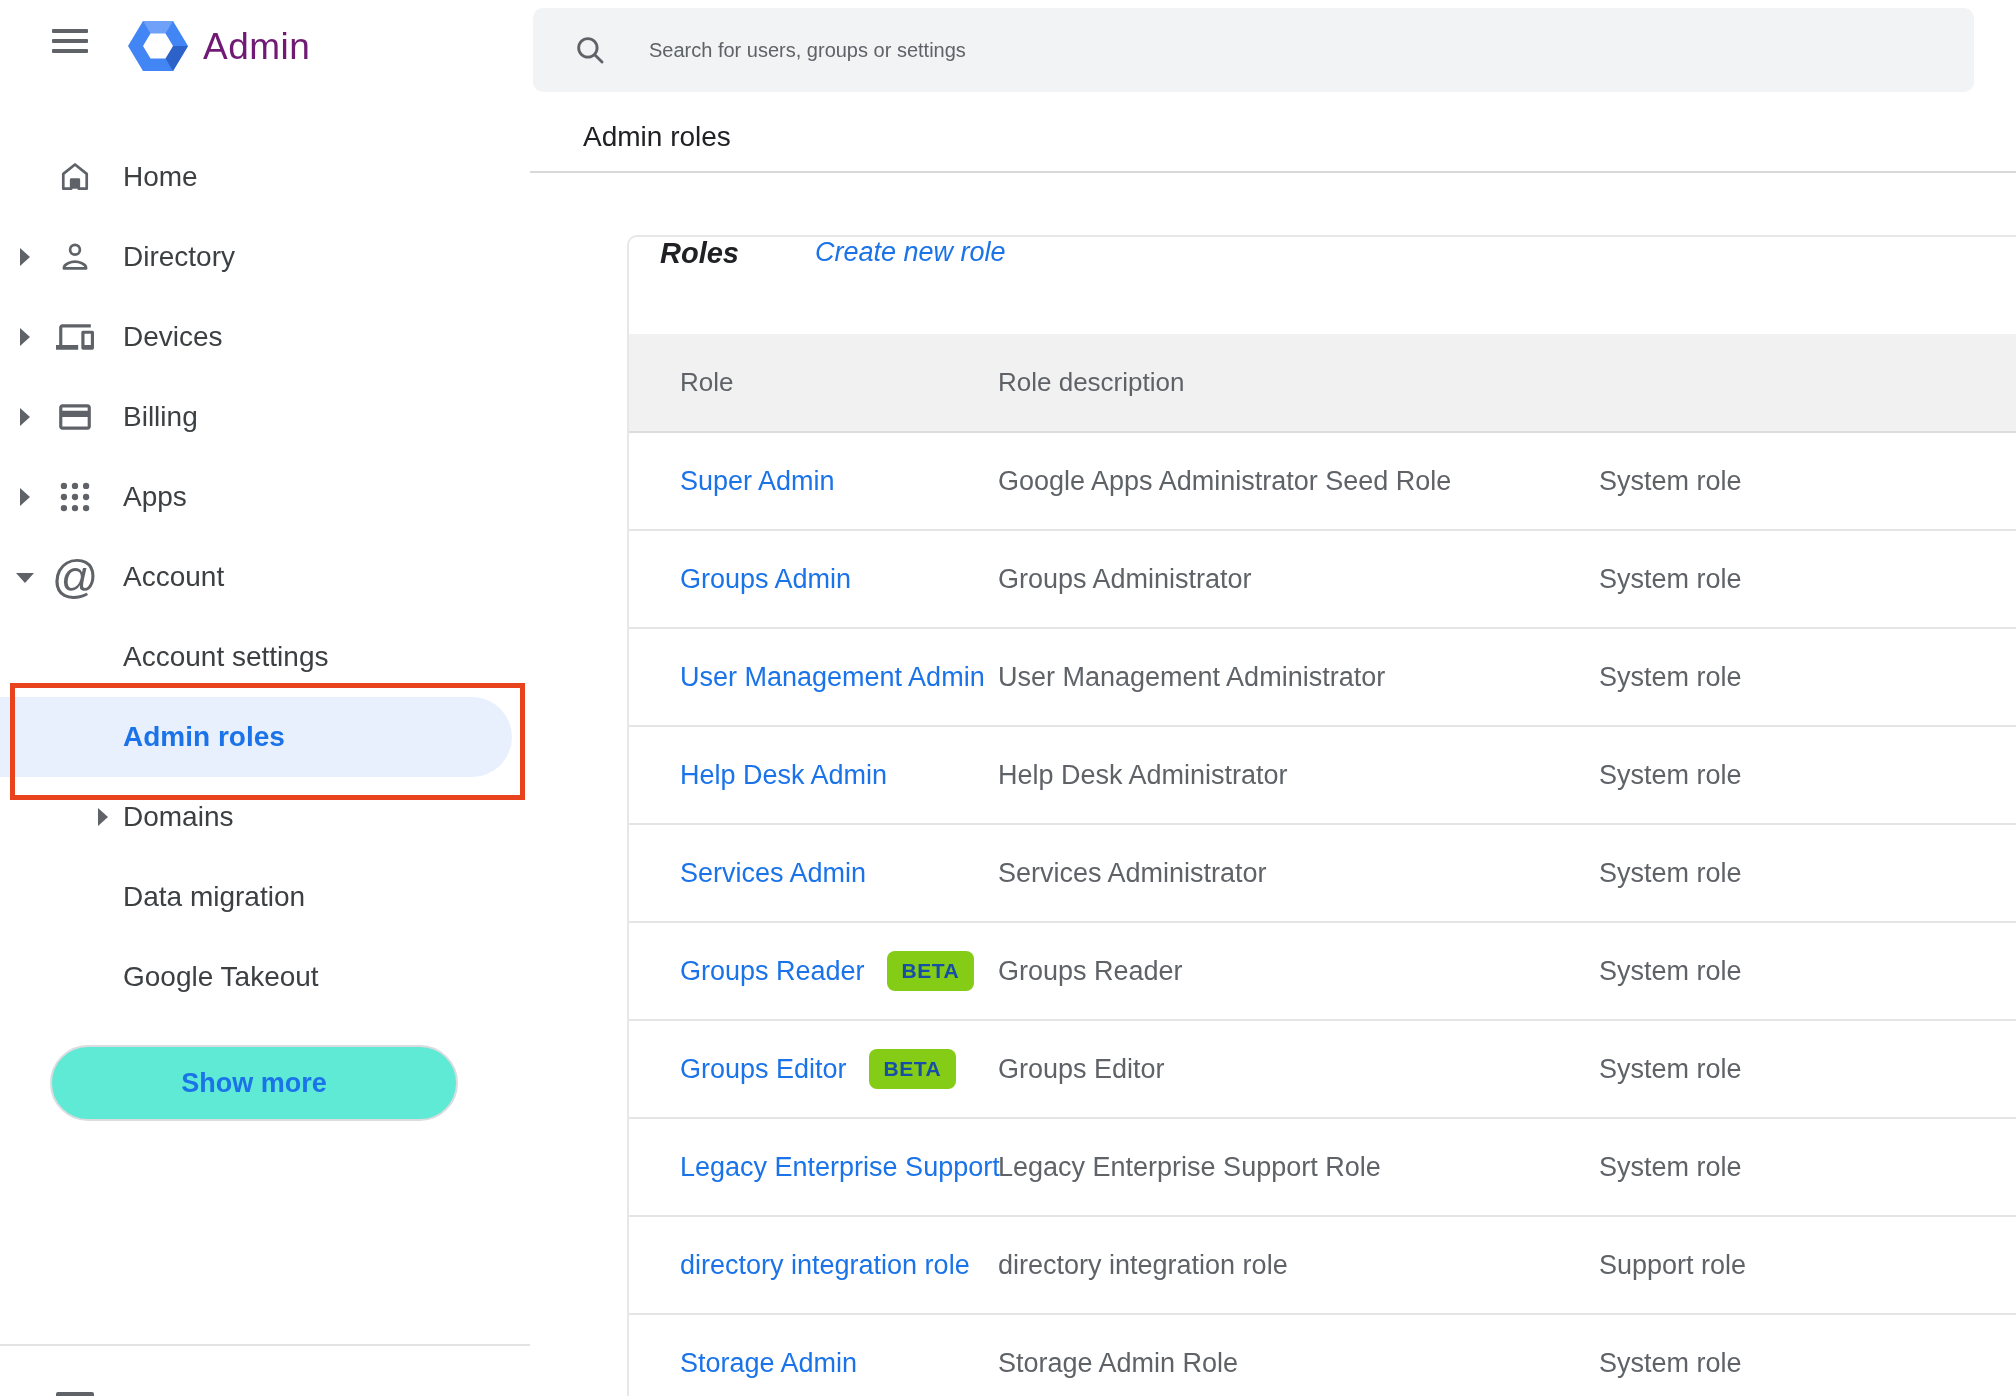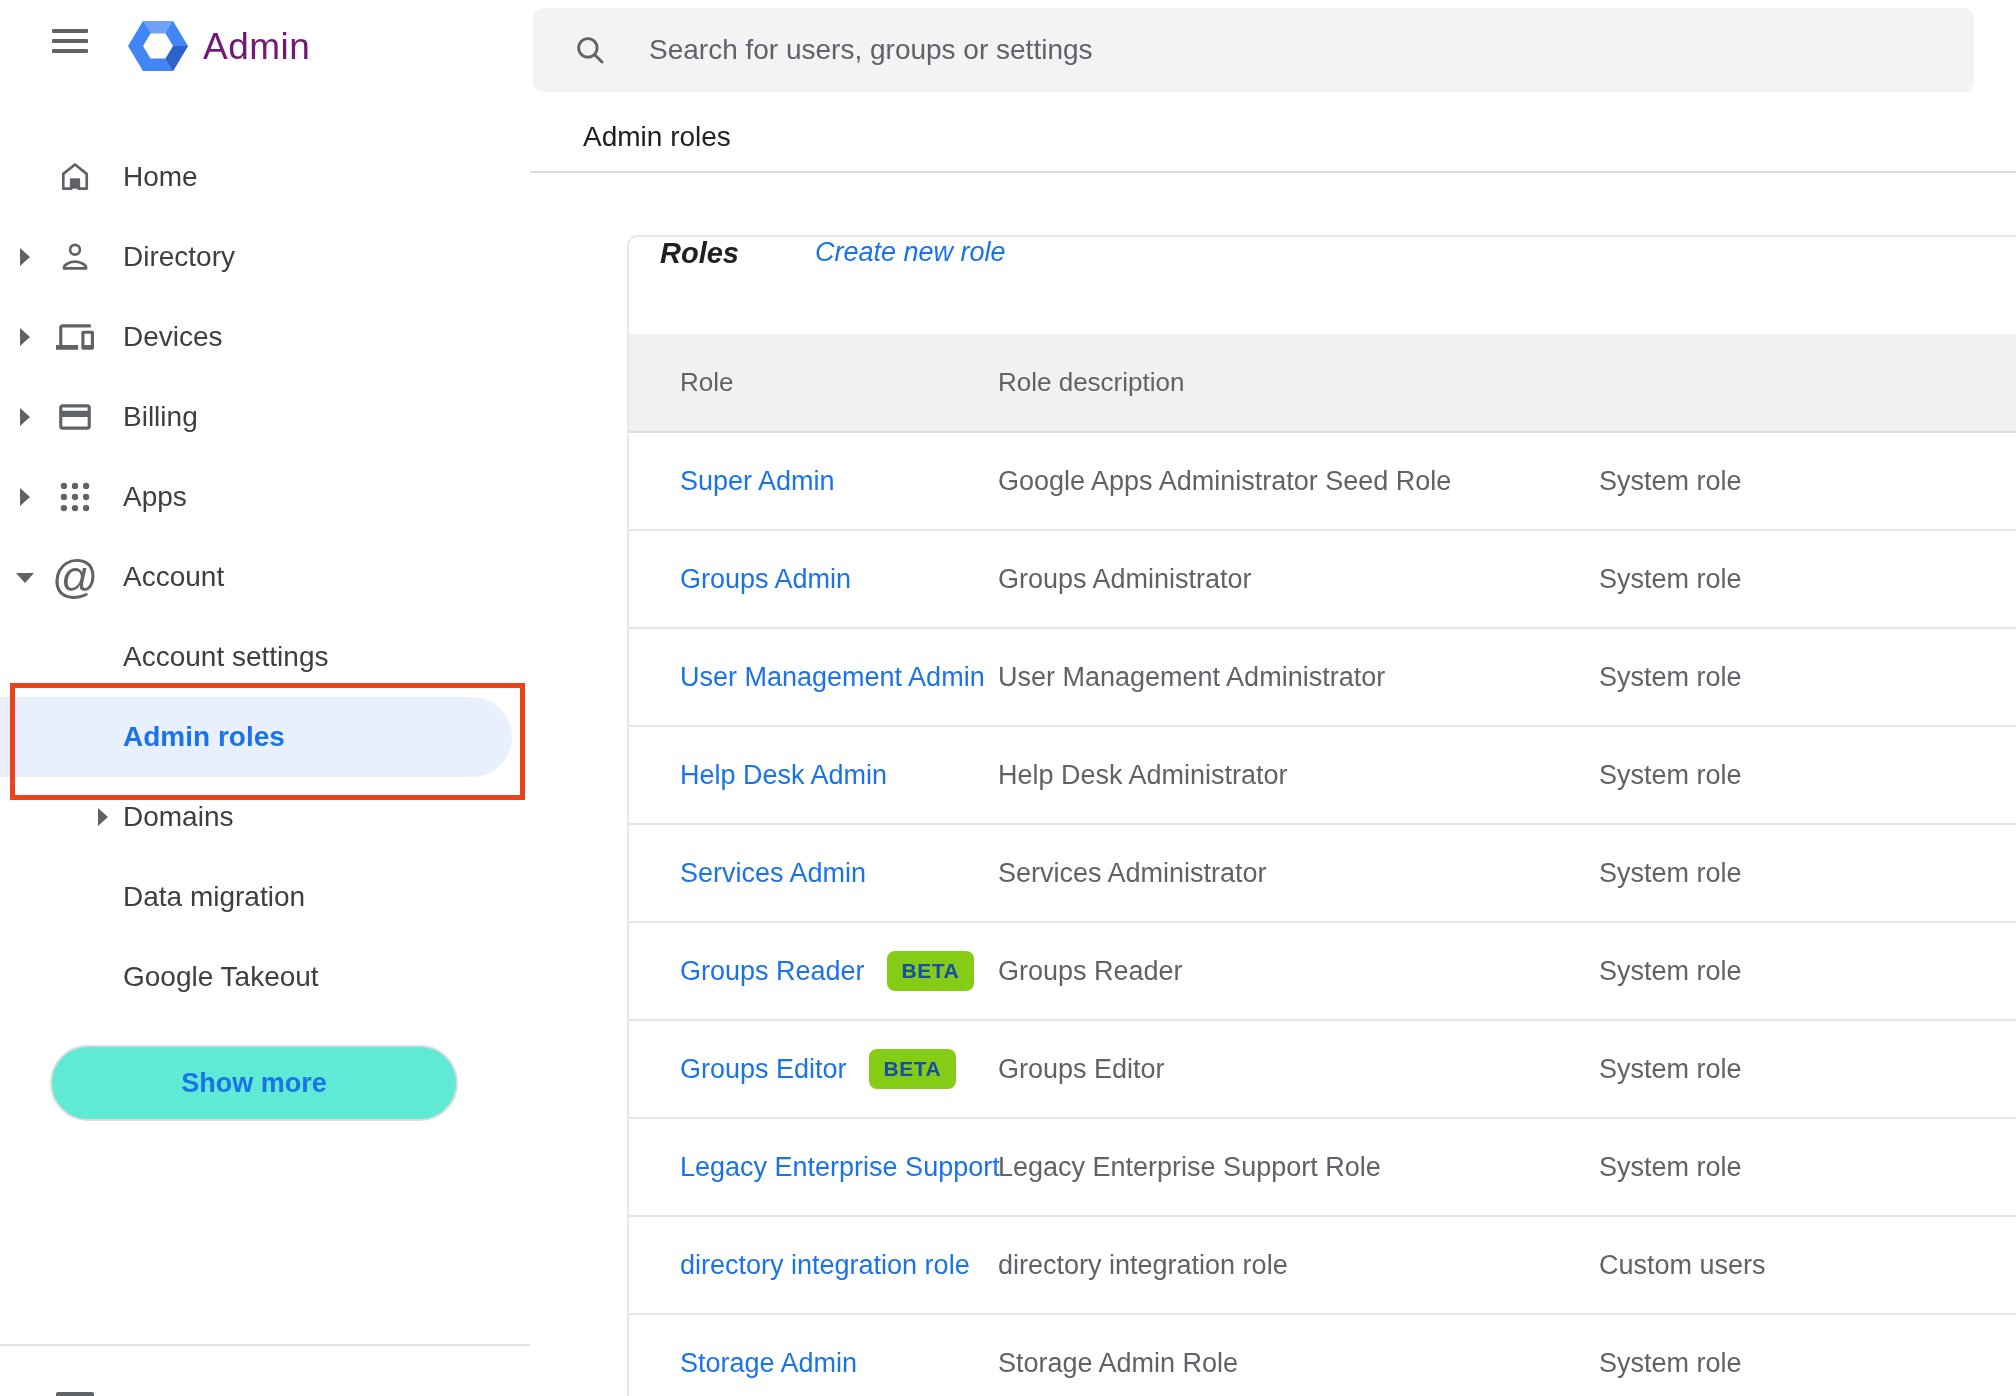--- a/index.html
+++ b/index.html
@@ -49,21 +49,21 @@
   .sb-divider { position: absolute; left: 0; top: 1344px; width: 530px; height: 2px; background: #e3e3e3; }
   .sb-partial-icon { position: absolute; left: 56px; top: 1392px; width: 38px; height: 4px;
       background: #5f6368; border-radius: 2px 2px 0 0; }
 
   
   .main { position: absolute; left: 530px; top: 0; right: 0; height: 100%; }
   .searchbar { position: absolute; left: 3px; top: 8px; width: 1441px; height: 84px;
       background: #f1f3f4; border-radius: 10px; display: flex; align-items: center; }
   .search-icon { margin-left: 40px; display: flex; }
   .search-input { margin-left: 40px; flex: 1; border: none; outline: none; background: transparent;
-      font-family: "Liberation Sans", sans-serif; font-size: 28px; color: #4d7c0f; }
+      font-family: "Liberation Sans", sans-serif; font-size: 20px; color: #4d7c0f; }
   .search-input::placeholder { color: #5f6368; opacity: 1; }
 
   .breadcrumb { position: absolute; left: 53px; top: 121px; font-size: 28px; color: #202124; }
   .main-divider { position: absolute; left: 0; right: 0; top: 171px; height: 2px; background: #d9d9d9; }
 
   .card { position: absolute; left: 97px; top: 235px; right: 0; bottom: -40px;
       background: #fff; border-left: 2px solid #e7e7e7; border-top: 2px solid #e7e7e7;
       border-top-left-radius: 10px; }
   .card-header { height: 97px; display: flex; padding-left: 31px; font-style: italic; }
   .card-title { font-size: 29px; font-weight: bold; color: #202124; }
@@ -313,21 +313,21 @@
           <span class="type-text">System role</span>
         </div>
     </div>
 
     <div class="trow">
       <div class="col-role">
           <span class="role-link">directory integration role</span>
         </div>
       <div class="col-desc"><span class="desc-text">directory integration role</span></div>
       <div class="col-type">
-          <span class="type-text">Custom users</span>
+          <span class="type-text">Support role</span>
         </div>
     </div>
 
     <div class="trow">
       <div class="col-role">
           <span class="role-link">Storage Admin</span>
         </div>
       <div class="col-desc"><span class="desc-text">Storage Admin Role</span></div>
       <div class="col-type">
           <span class="type-text">System role</span>

